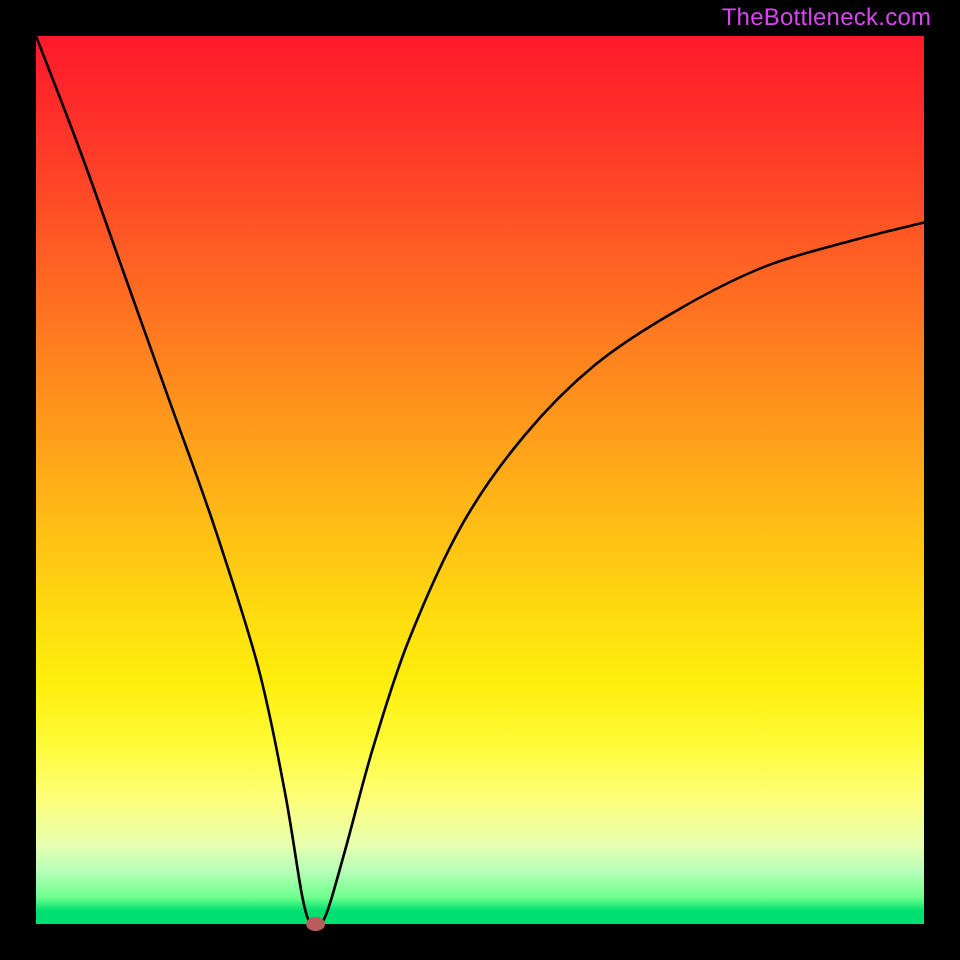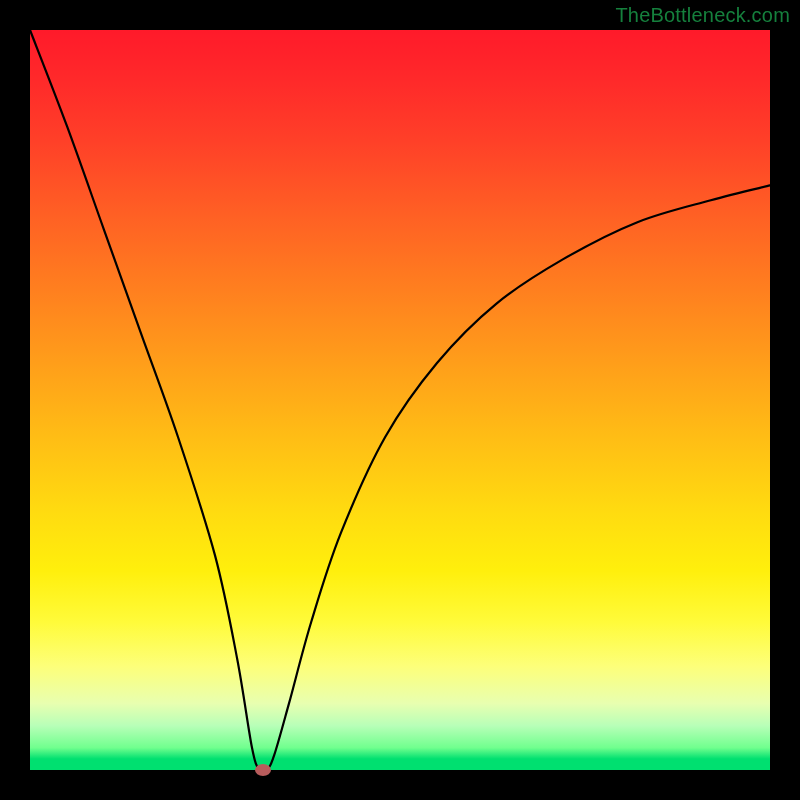--- a/index.html
+++ b/index.html
@@ -39,22 +39,22 @@
       #e8ffb0 91%,
       #b8ffb8 94%,
       #70ff8e 97%,
       #00e070 98.5%,
       #00e070 100%
     );
   }
   .attribution {
     position: absolute;
     top: 4px;
-    right: 10px;
-    color: #15803d;
+    right: 24px;
+    color: #d946ef;
     font-size: 20px;
     font-weight: 500;
     letter-spacing: 0.2px;
     user-select: none;
   }
   svg.curve {
     position: absolute;
     left: 0;
     top: 0;
     width: 740px;

